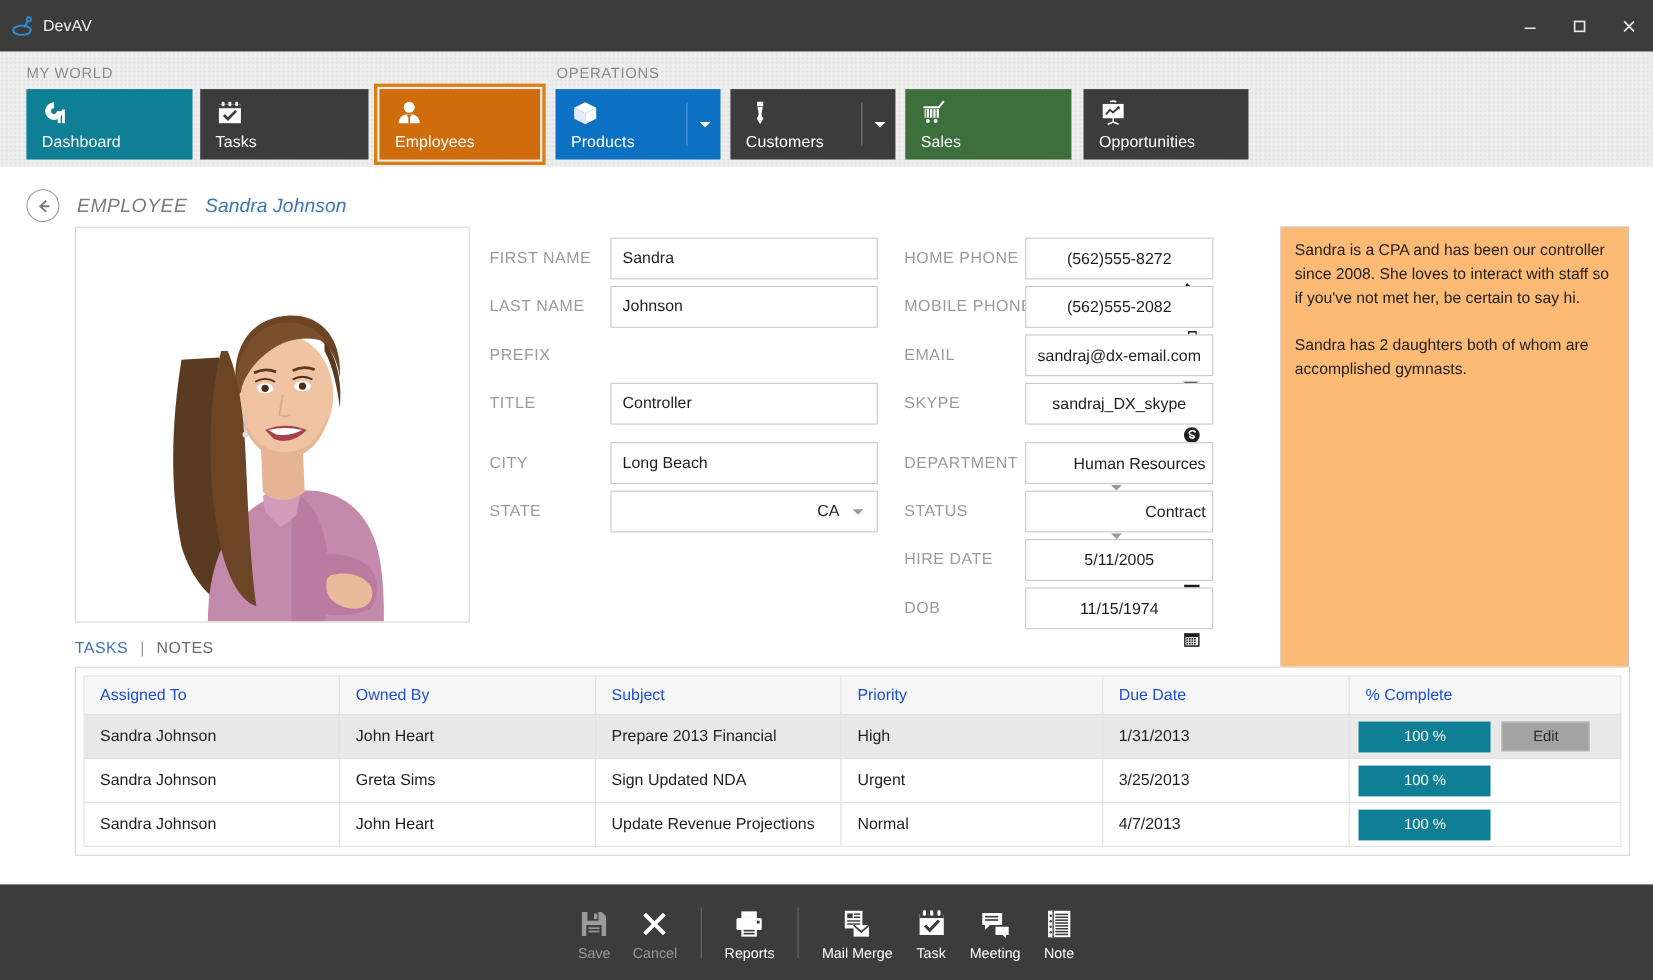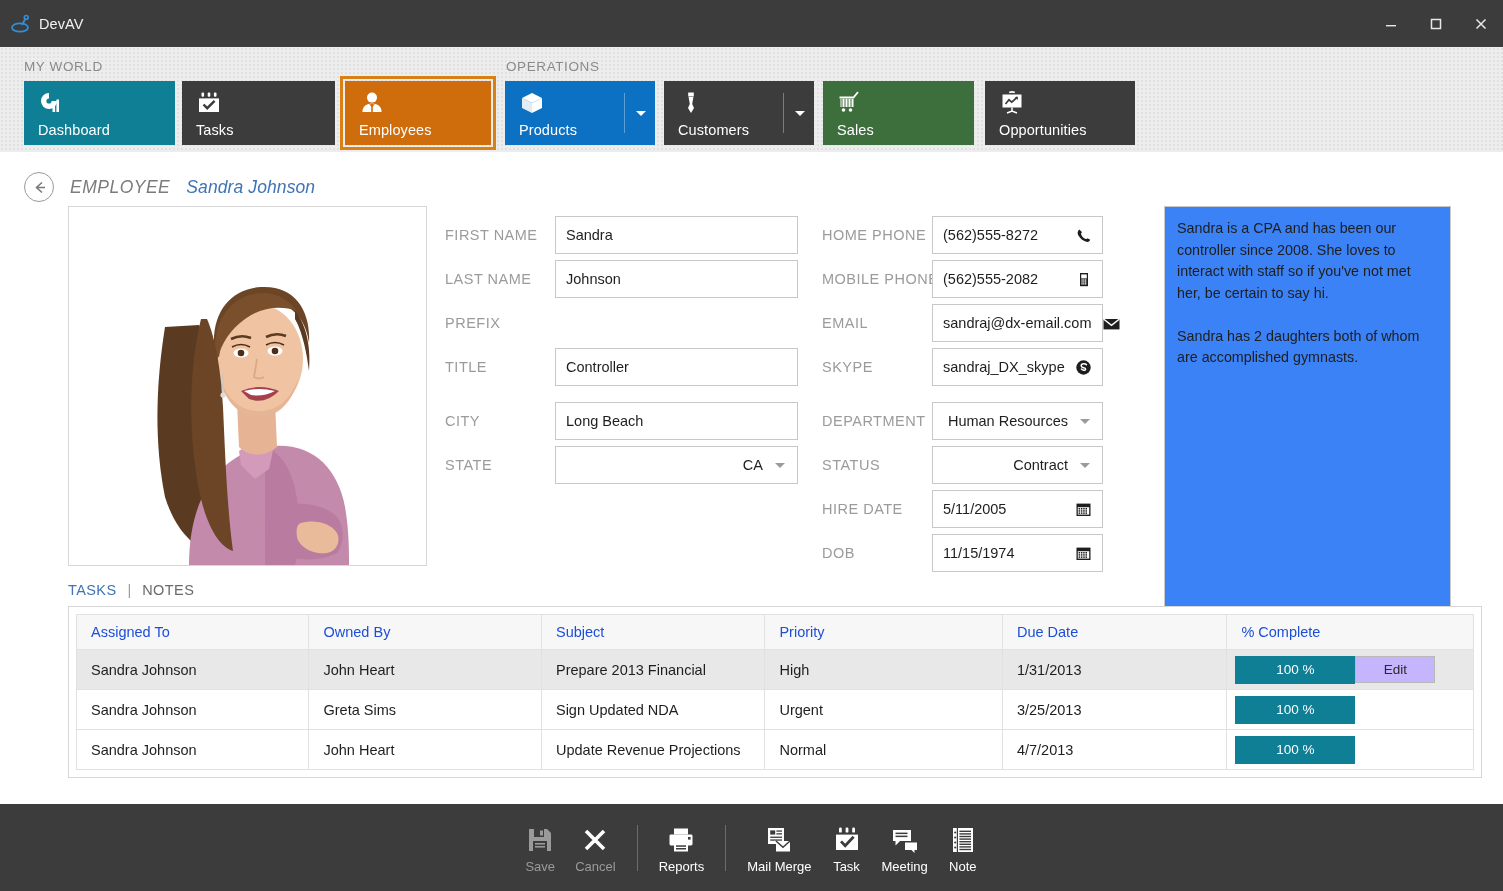--- a/index.html
+++ b/index.html
@@ -111,26 +111,26 @@
   .ficon svg { display:block; }
 
   
   .col-l { left: 445px; width: 353px; }
   .col-l .flabel { width: 105px; }
   .col-l .finput { left: 110px; width: 243px; }
 
   
   .col-r { left: 822px; width: 325px; }
   .col-r .flabel { width: 108px; }
-  .col-r .finput { left: 110px; width: 171px; }
+  .col-r .finput { left: 110px; width: 171px; flex-direction: column; }
 
   
   .notes-panel {
-    position: absolute; left: 1164px; top: 54px; width: 287px; height: 412px;
-    border: 1px solid #c8c8c8; background: #3b82f6; padding: 11px 12px;
+    position: absolute; left: 1164px; top: 54px; width: 317px; height: 412px;
+    border: 1px solid #c8c8c8; background: #fdba74; padding: 11px 12px;
   }
   .notes-text {
     font-size: 14.3px; color: #1e1e1e; line-height: 21.5px; white-space: pre-line;
   }
 
   
   .tabrow { position: absolute; left: 68px; top: 430px; display: flex; align-items: center; }
   .tab { font-size: 14.5px; color: #3f74b5; letter-spacing: .4px; }
   .tab.muted { color: #6a6a6a; }
   .tab-sep { margin: 0 11px; color: #9b9b9b; font-size: 14.5px; }
@@ -145,27 +145,27 @@
     text-align: left; font-weight: normal; font-size: 14.5px; color: #1d4ed8;
     padding: 0 14px; height: 35px; background: #f7f7f7;
     border: 1px solid #e1e1e1;
   }
   .grid td {
     font-size: 14.5px; color: #1e1e1e; padding: 0 14px; height: 40px;
     border: 1px solid #e1e1e1; border-top: none; background: #ffffff;
   }
   .grid tr.sel td { background: #e8e8e8; }
   .pcell { padding: 0 8px !important; }
-  .pcell-inner { display: flex; align-items: center; }
+  .pcell-inner { display: flex; align-items: center; gap: 10px; }
   .pbar {
     background: #0e7f94; color: #ffffff; font-size: 13.5px;
     height: 28px; width: 120px; display: flex; align-items: center; justify-content: center;
   }
   .edit-btn {
-    border: 1px solid #b9b9b9; background: #c4b5fd; color: #2a2a2a;
+    border: 1px solid #b9b9b9; background: #a3a3a3; color: #2a2a2a;
     font-size: 13.5px; height: 27px; width: 80px;
     display: flex; align-items: center; justify-content: center;
   }
 
   
   .bottombar {
     position: absolute; left: 0; top: 804px; width: 1503px; height: 87px;
     background: #3c3c3c; display: flex; align-items: center; justify-content: center;
   }
   .bb-item {

